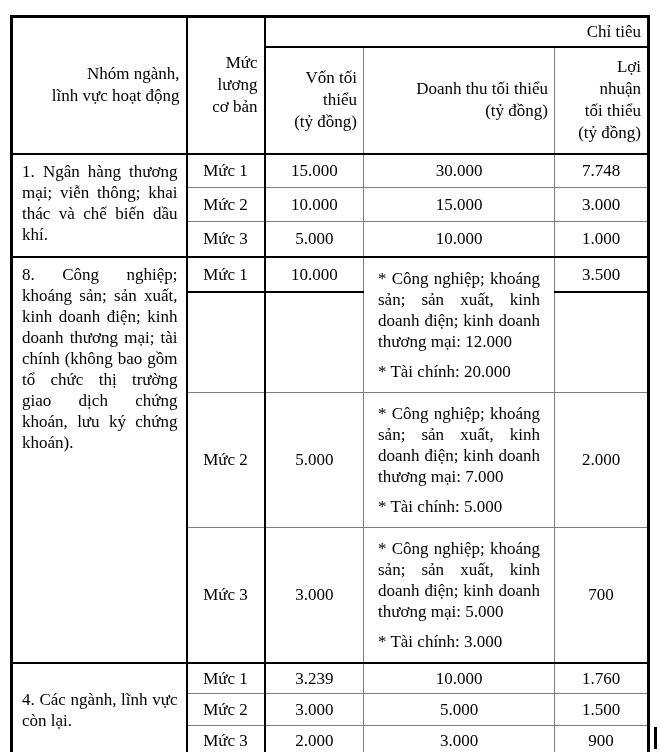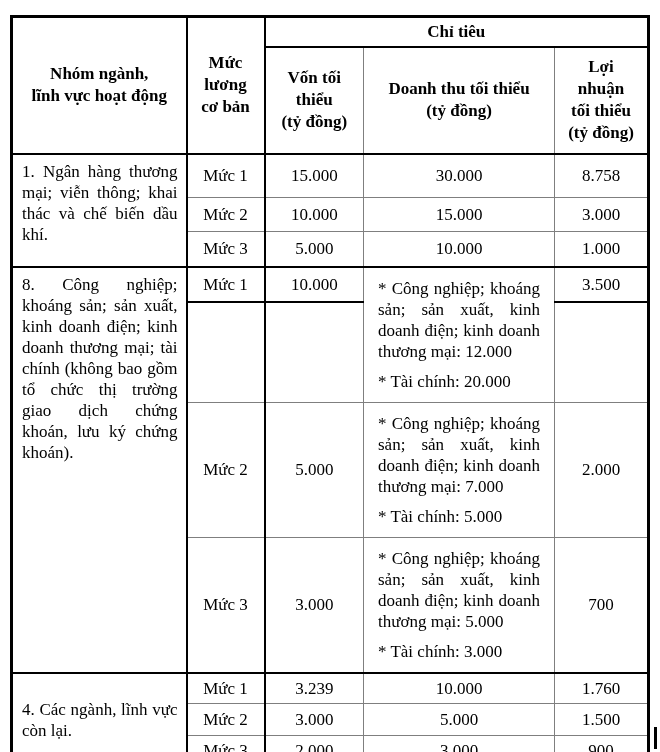--- a/index.html
+++ b/index.html
@@ -26,22 +26,22 @@
     border: 1px solid #7f7f7f;
     vertical-align: middle;
     padding: 2px 6px;
     overflow: hidden;
   }
   
   .br2 { border-right: 2px solid #000; }
   .bb2 { border-bottom: 2px solid #000; }
 
   .hd {
-    font-weight: bold;
-    text-align: center;
+    font-weight: normal;
+    text-align: right;
     vertical-align: middle;
     white-space: pre-line;
     line-height: 22px;
   }
   .name {
     text-align: justify;
     vertical-align: top;
     padding: 6px 8px 4px 9px;
   }
   .name.vmid { vertical-align: middle; }
@@ -86,26 +86,26 @@
 thiểu
 (tỷ đồng)</td>
         <td class="hd bb2">Doanh thu tối thiểu
 (tỷ đồng)</td>
         <td class="hd bb2">Lợi
 nhuận
 tối thiểu
 (tỷ đồng)</td>
       </tr>
 
-      <tr style="height:44px">
+      <tr style="height:34px">
         <td class="name br2 bb2" rowspan="3">1. Ngân hàng thương mại; viễn thông; khai thác và chế biến dầu khí.</td>
         <td class="lvl br2">Mức 1</td>
         <td class="num">15.000</td>
         <td class="num">30.000</td>
-        <td class="num">8.758</td>
+        <td class="num">7.748</td>
       </tr>
       <tr style="height:34px">
         <td class="lvl br2">Mức 2</td>
         <td class="num">10.000</td>
         <td class="num">15.000</td>
         <td class="num">3.000</td>
       </tr>
       <tr style="height:35px">
         <td class="lvl br2 bb2">Mức 3</td>
         <td class="num bb2">5.000</td>

